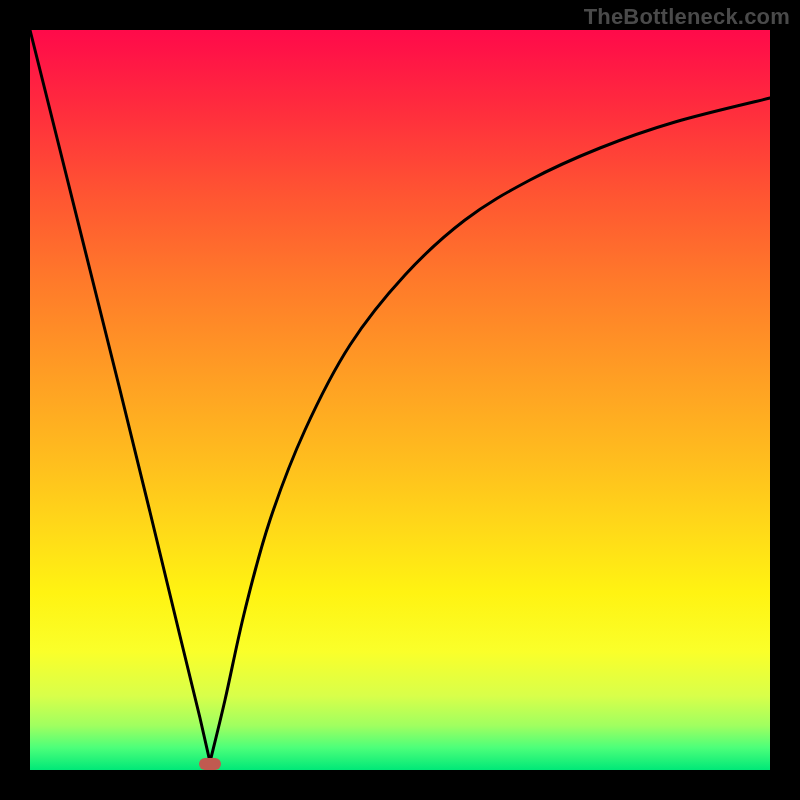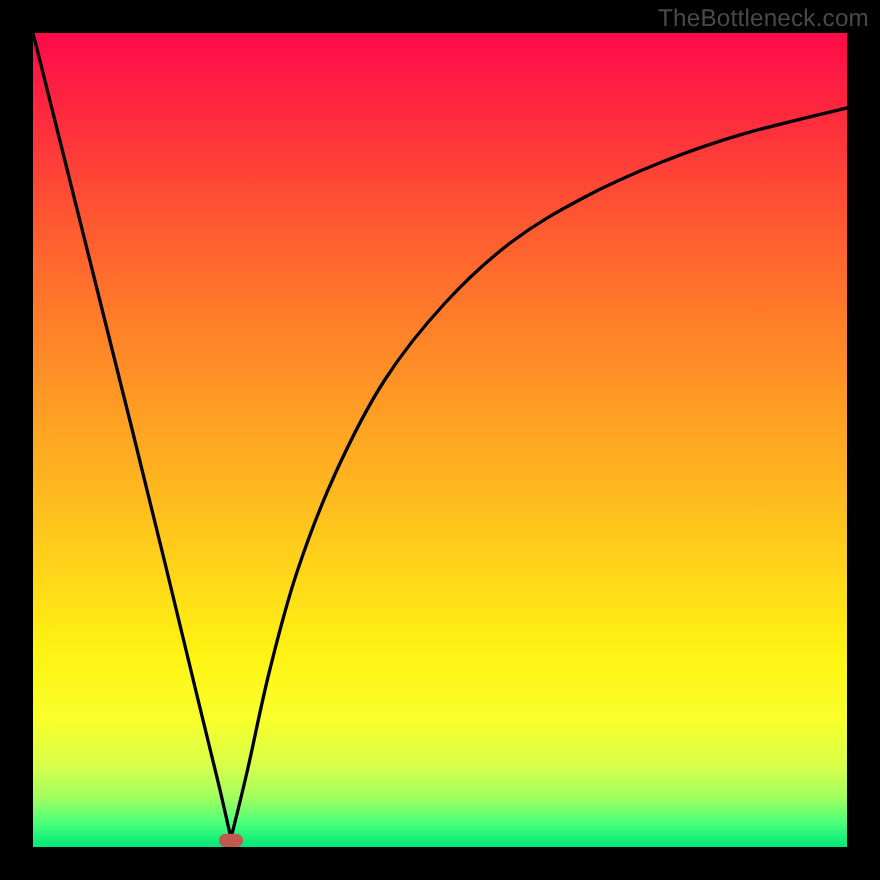--- a/index.html
+++ b/index.html
@@ -57,21 +57,21 @@
     background: #c05a50;
     border-radius: 6px;
   }
   .watermark {
     position: absolute;
     top: 4px;
     right: 10px;
     color: #4a4a4a;
     font-size: 22px;
     letter-spacing: 0.2px;
-    font-weight: 400;
+    font-weight: 700;
   }
 </style>
 </head>
 <body>
 
 <div class="watermark">TheBottleneck.com</div>
 
 <div class="frame">
   <div class="gradient"></div>
 

